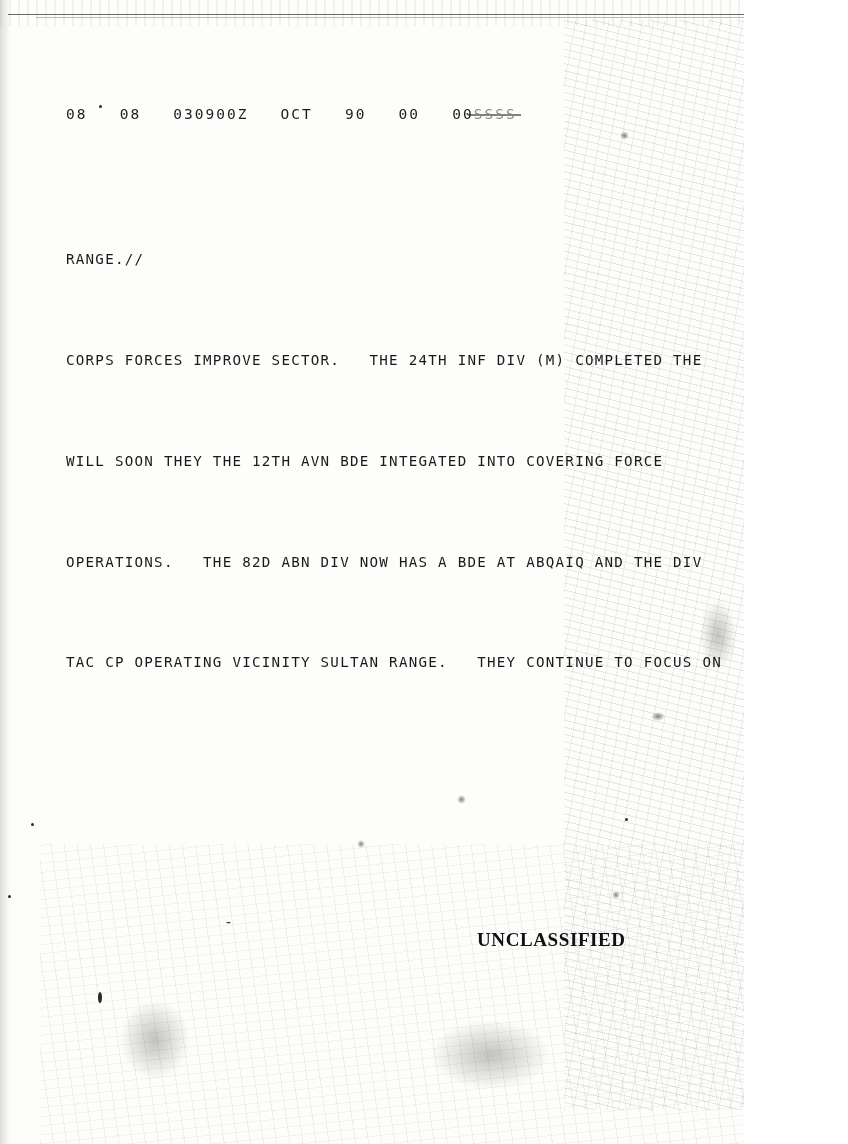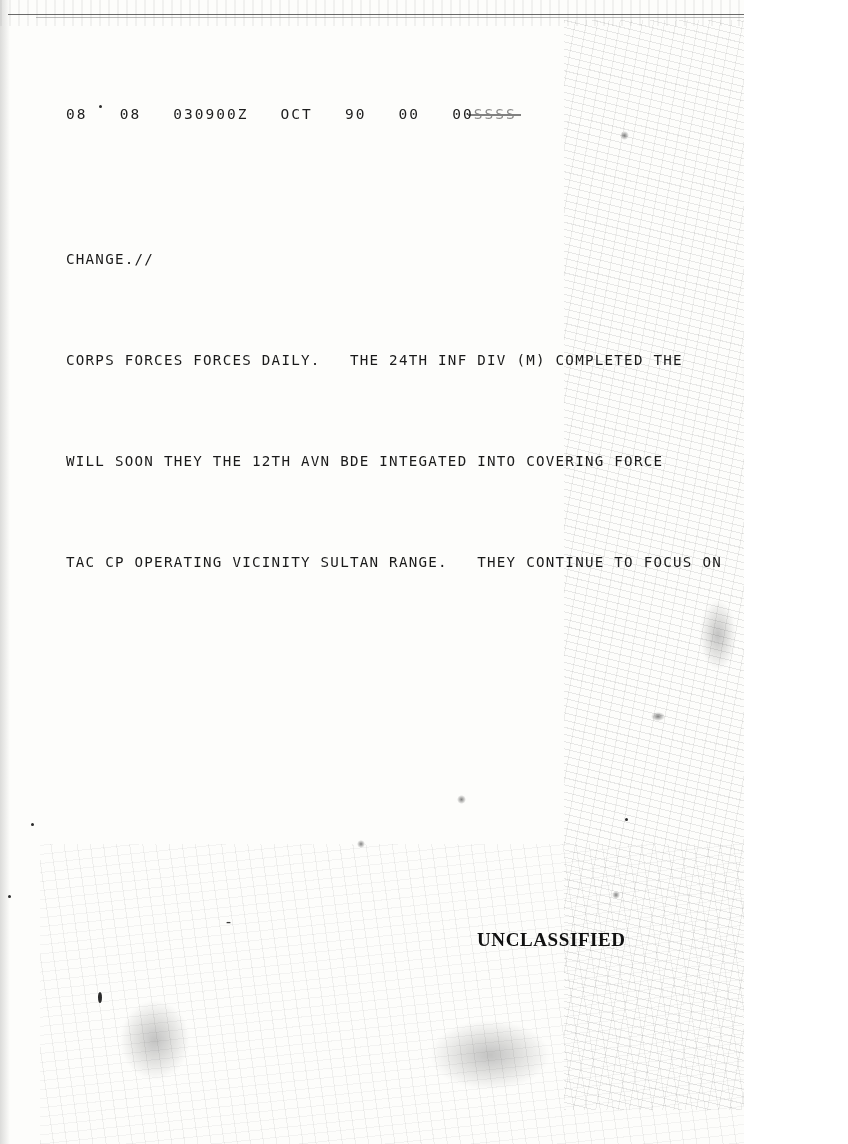--- a/index.html
+++ b/index.html
@@ -169,23 +169,24 @@
   <div class="speckle" style="left:98px; top:992px; width:4px; height:11px;"></div>
   <div class="smudge" style="left:742px; top:330px; width:40px; height:90px;"></div>
   <div class="smudge" style="left:700px; top:600px; width:36px; height:70px;"></div>
   <div class="smudge" style="left:766px; top:960px; width:60px; height:110px;"></div>
   <div class="smudge" style="left:120px; top:1000px; width:70px; height:80px;"></div>
   <div class="smudge" style="left:430px; top:1020px; width:120px; height:70px;"></div>
 
   <div class="header-line"><span>08   08   030900Z   OCT   90   00   00</span><span class="strike">SSSS</span></div>
 
   <div class="body">
-    <span class="ln">CHANGE.//</span>
-    <span class="ln">CORPS FORCES FORCES DAILY.   THE 24TH INF DIV (M) COMPLETED THE</span>
+    <span class="ln">RANGE.//</span>
+    <span class="ln">CORPS FORCES IMPROVE SECTOR.   THE 24TH INF DIV (M) COMPLETED THE</span>
     <span class="ln">WILL SOON THEY THE 12TH AVN BDE INTEGATED INTO COVERING FORCE</span>
+    <span class="ln">OPERATIONS.   THE 82D ABN DIV NOW HAS A BDE AT ABQAIQ AND THE DIV</span>
     <span class="ln">TAC CP OPERATING VICINITY SULTAN RANGE.   THEY CONTINUE TO FOCUS ON</span>
     
     
     
     
     
     
     
     
     

